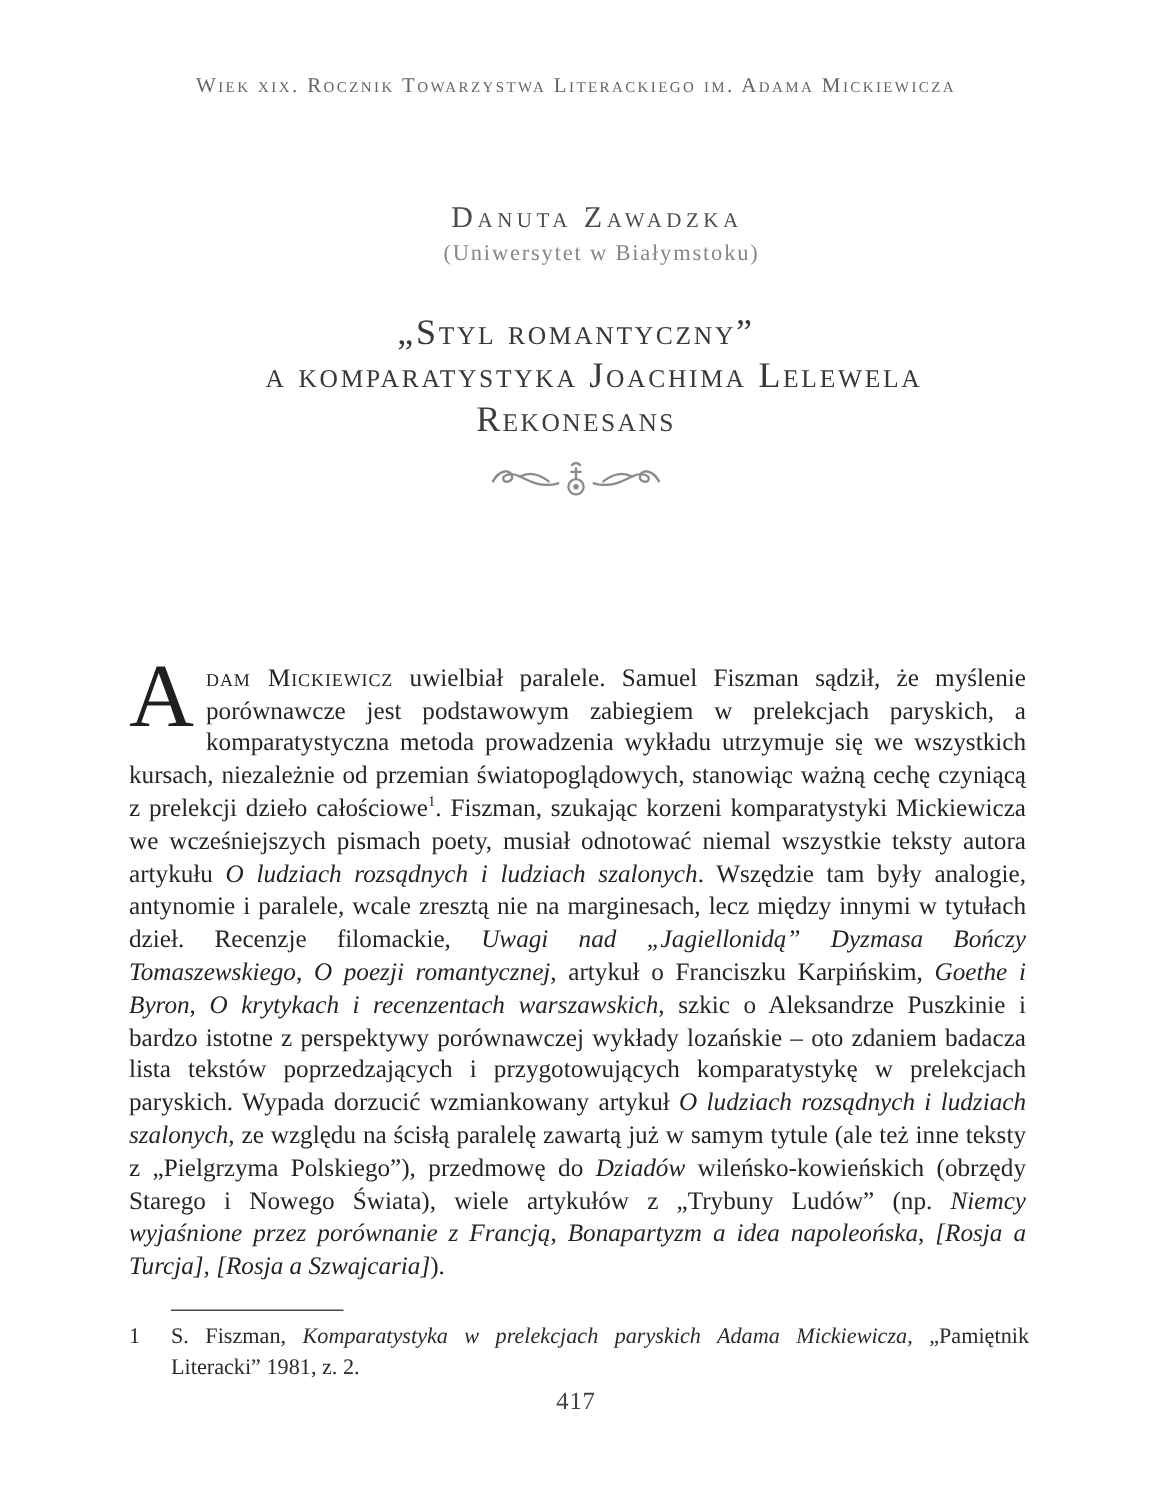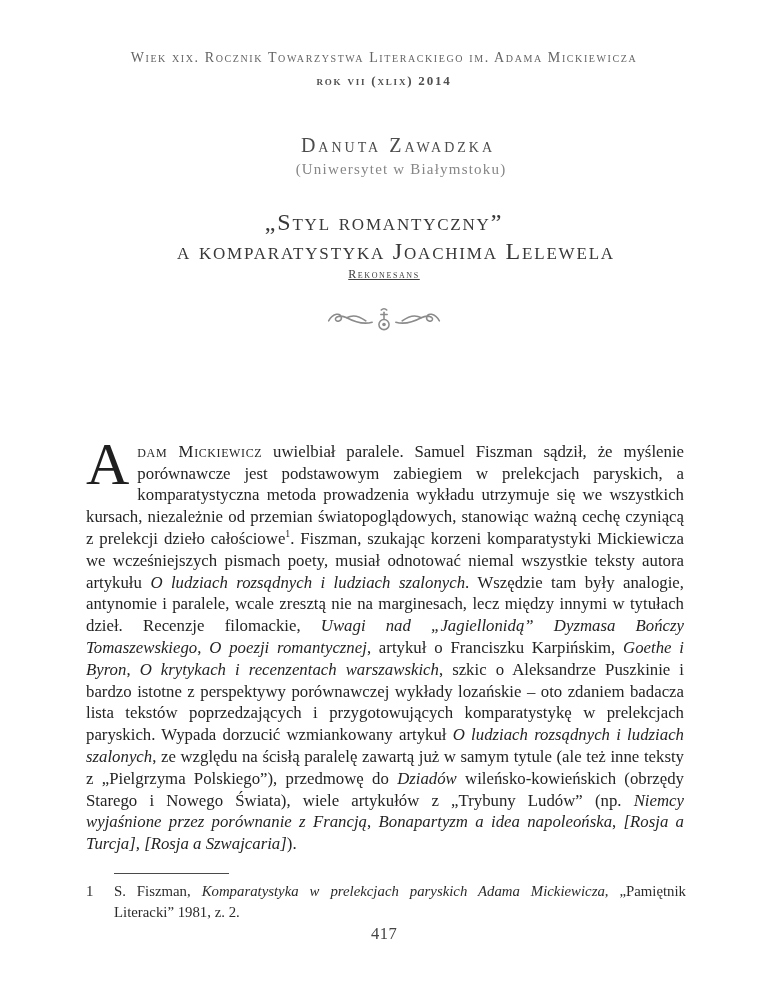--- a/index.html
+++ b/index.html
@@ -49,24 +49,23 @@
   .title-l {
     font-variant: small-caps;
     font-size: 24px;
     letter-spacing: 1.8px;
     color: #383838;
     text-align: center;
   }
   .subtitle {
     top: 267px;
     font-variant: small-caps;
-    font-size: 12px;
+    font-size: 24px;
     letter-spacing: 1.6px;
     color: #3e3e3e;
-    text-decoration: underline;
   }
   .ornament { top: 303px; }
   .ornament svg { display: inline-block; }
 
   .body-text {
     position: absolute;
     top: 424px; left: 86px; width: 598px;
     font-size: 16.8px;
     line-height: 21.8px;
     text-align: justify;
@@ -113,21 +112,20 @@
     letter-spacing: 0.5px;
     color: #434343;
   }
 </style>
 </head>
 <body>
 
 <div class="page">
 
   <div class="centered journal-line">Wiek xix. Rocznik Towarzystwa Literackiego im. Adama Mickiewicza</div>
-  <div class="centered year-line">rok vii (xlix) 2014</div>
 
   <div class="centered author-name">Danuta Zawadzka</div>
   <div class="centered affiliation">(Uniwersytet w Białymstoku)</div>
 
   <h1 style="margin:0; font-weight:normal;">
     <div class="centered title-line1 title-l">„Styl romantyczny”</div>
     <div class="centered title-line2 title-l">a komparatystyka Joachima Lelewela</div>
     <div class="centered subtitle">Rekonesans</div>
   </h1>
 

